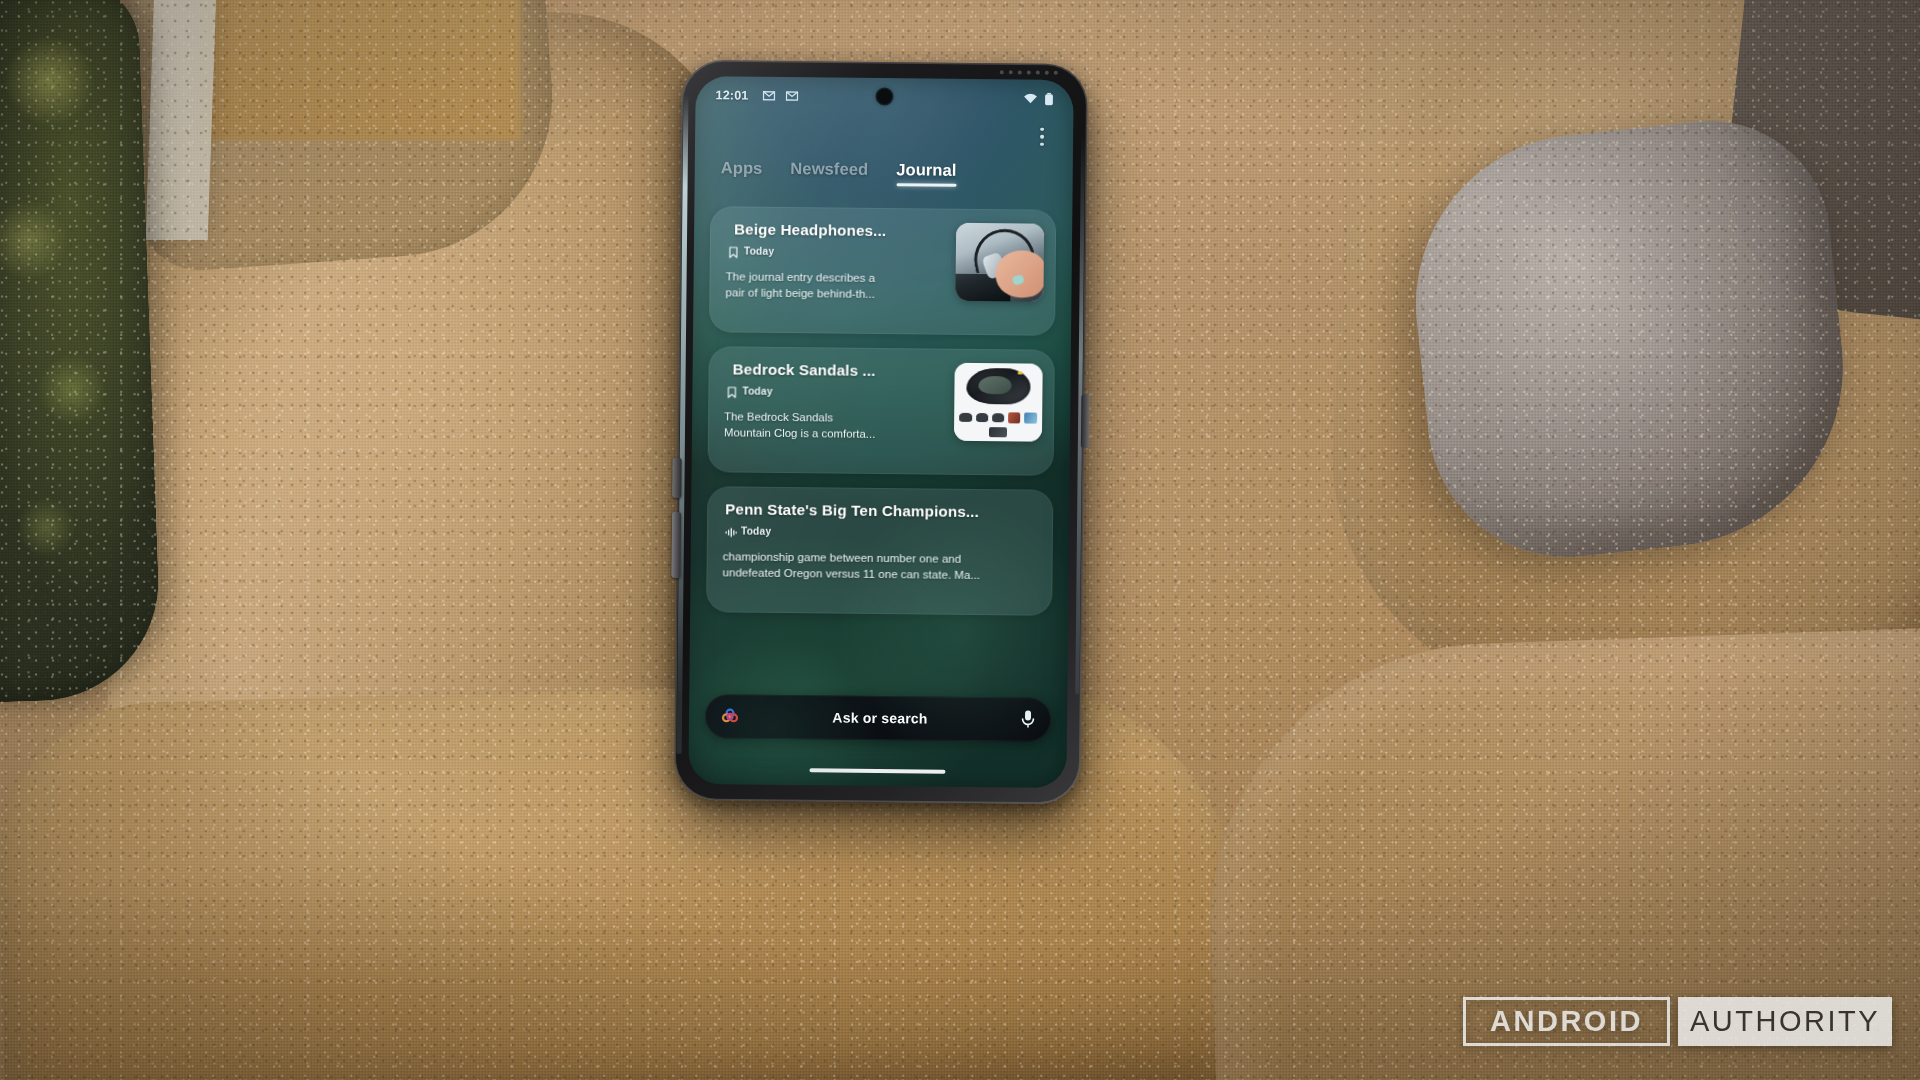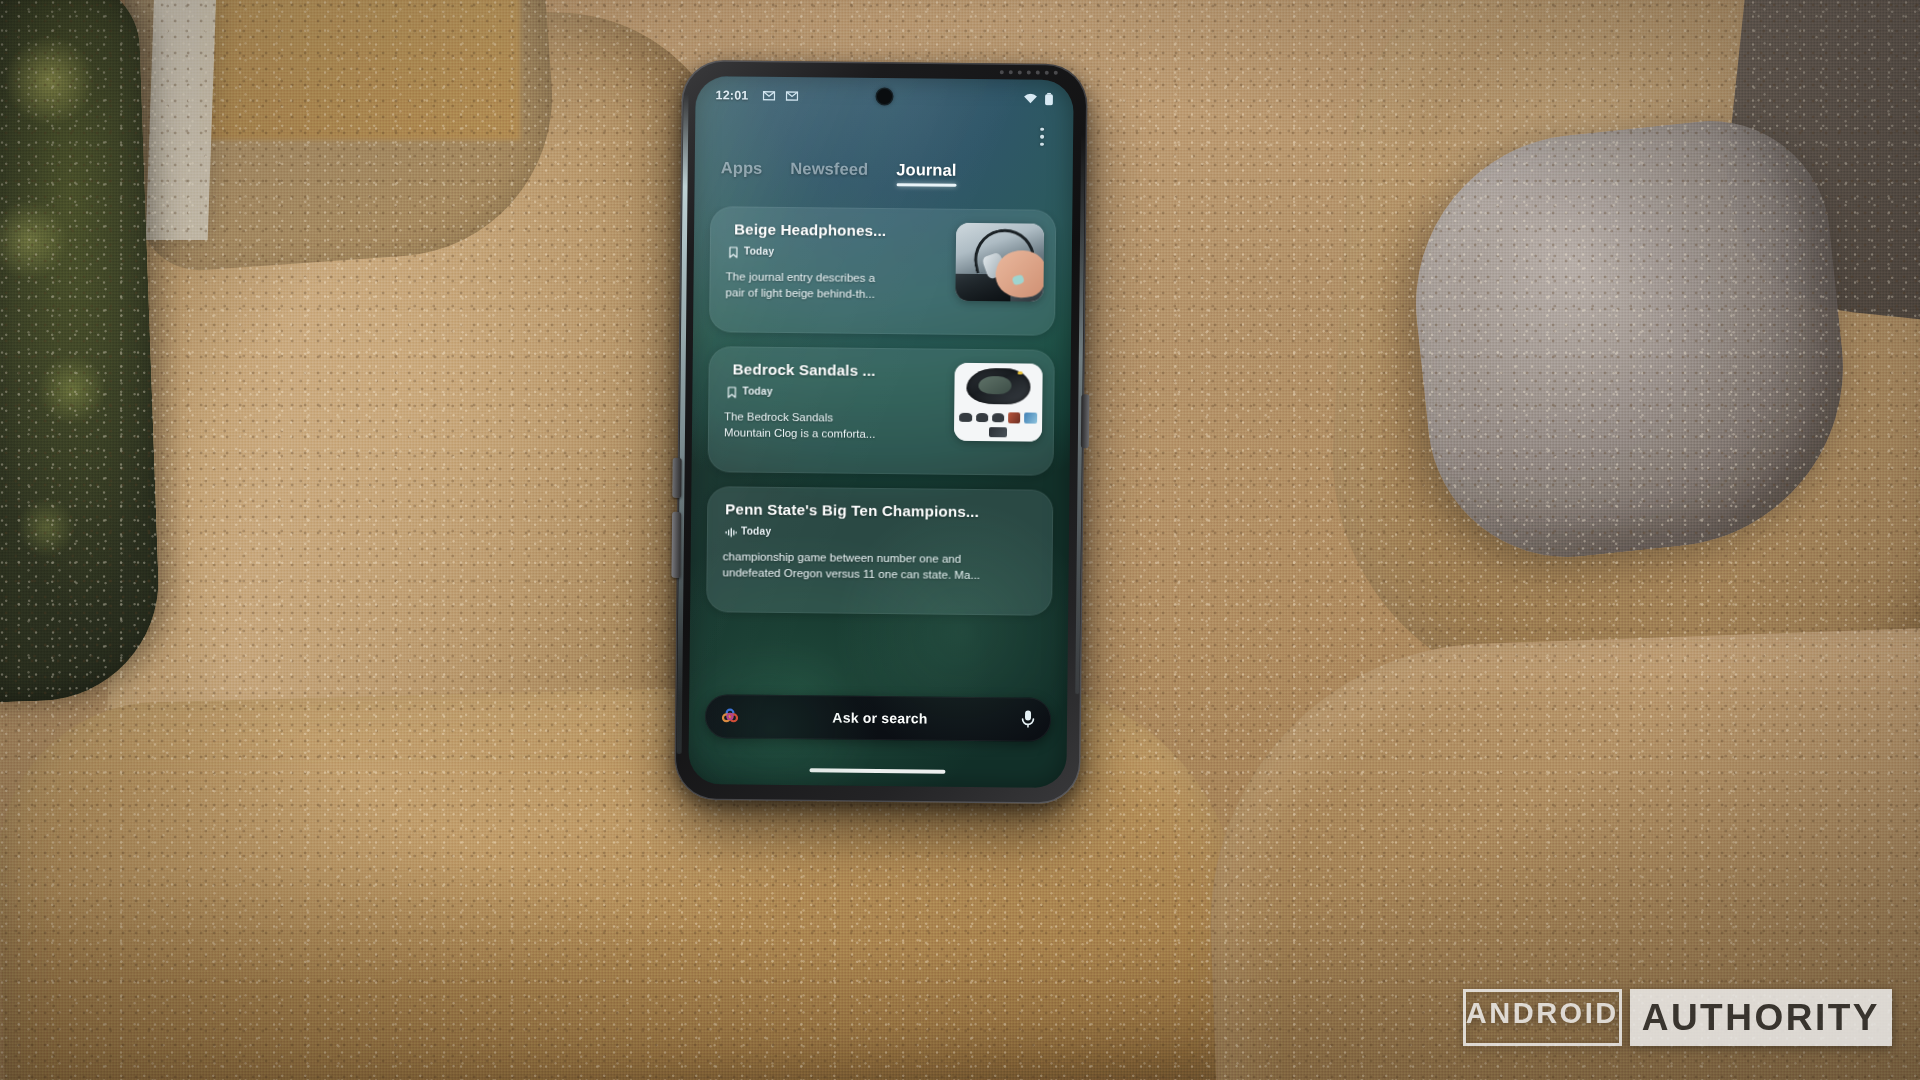--- a/index.html
+++ b/index.html
@@ -376,26 +376,26 @@
       radial-gradient(ellipse 40% 18% at 22% 92%, rgba(60,140,110,.16), rgba(0,0,0,0) 70%);
   }
 
   
   .watermark{
     position:absolute;right:28px;bottom:34px;
     display:flex;align-items:stretch;gap:8px;opacity:.82;
     filter:drop-shadow(0 2px 5px rgba(0,0,0,.45));
   }
   .wm-a{
-    border:3px solid #f2f2f2;padding:7px 0;color:#f2f2f2;
+    border:3px solid #f2f2f2;padding:7px 24px;color:#f2f2f2;
     font-size:29px;font-weight:700;letter-spacing:2.5px;line-height:1;
   }
   .wm-b{
     background:#f2f2f2;color:#2a2a2a;padding:10px 12px;
-    font-size:37px;font-weight:700;letter-spacing:2.5px;line-height:1;
+    font-size:29px;font-weight:400;letter-spacing:2.5px;line-height:1;
   }
 </style>
 </head>
 <body>
 
 <div class="scene">
 
   <div class="couch-base"></div>
   <div class="arm-main"></div>
   <div class="cushion-topleft"></div>

